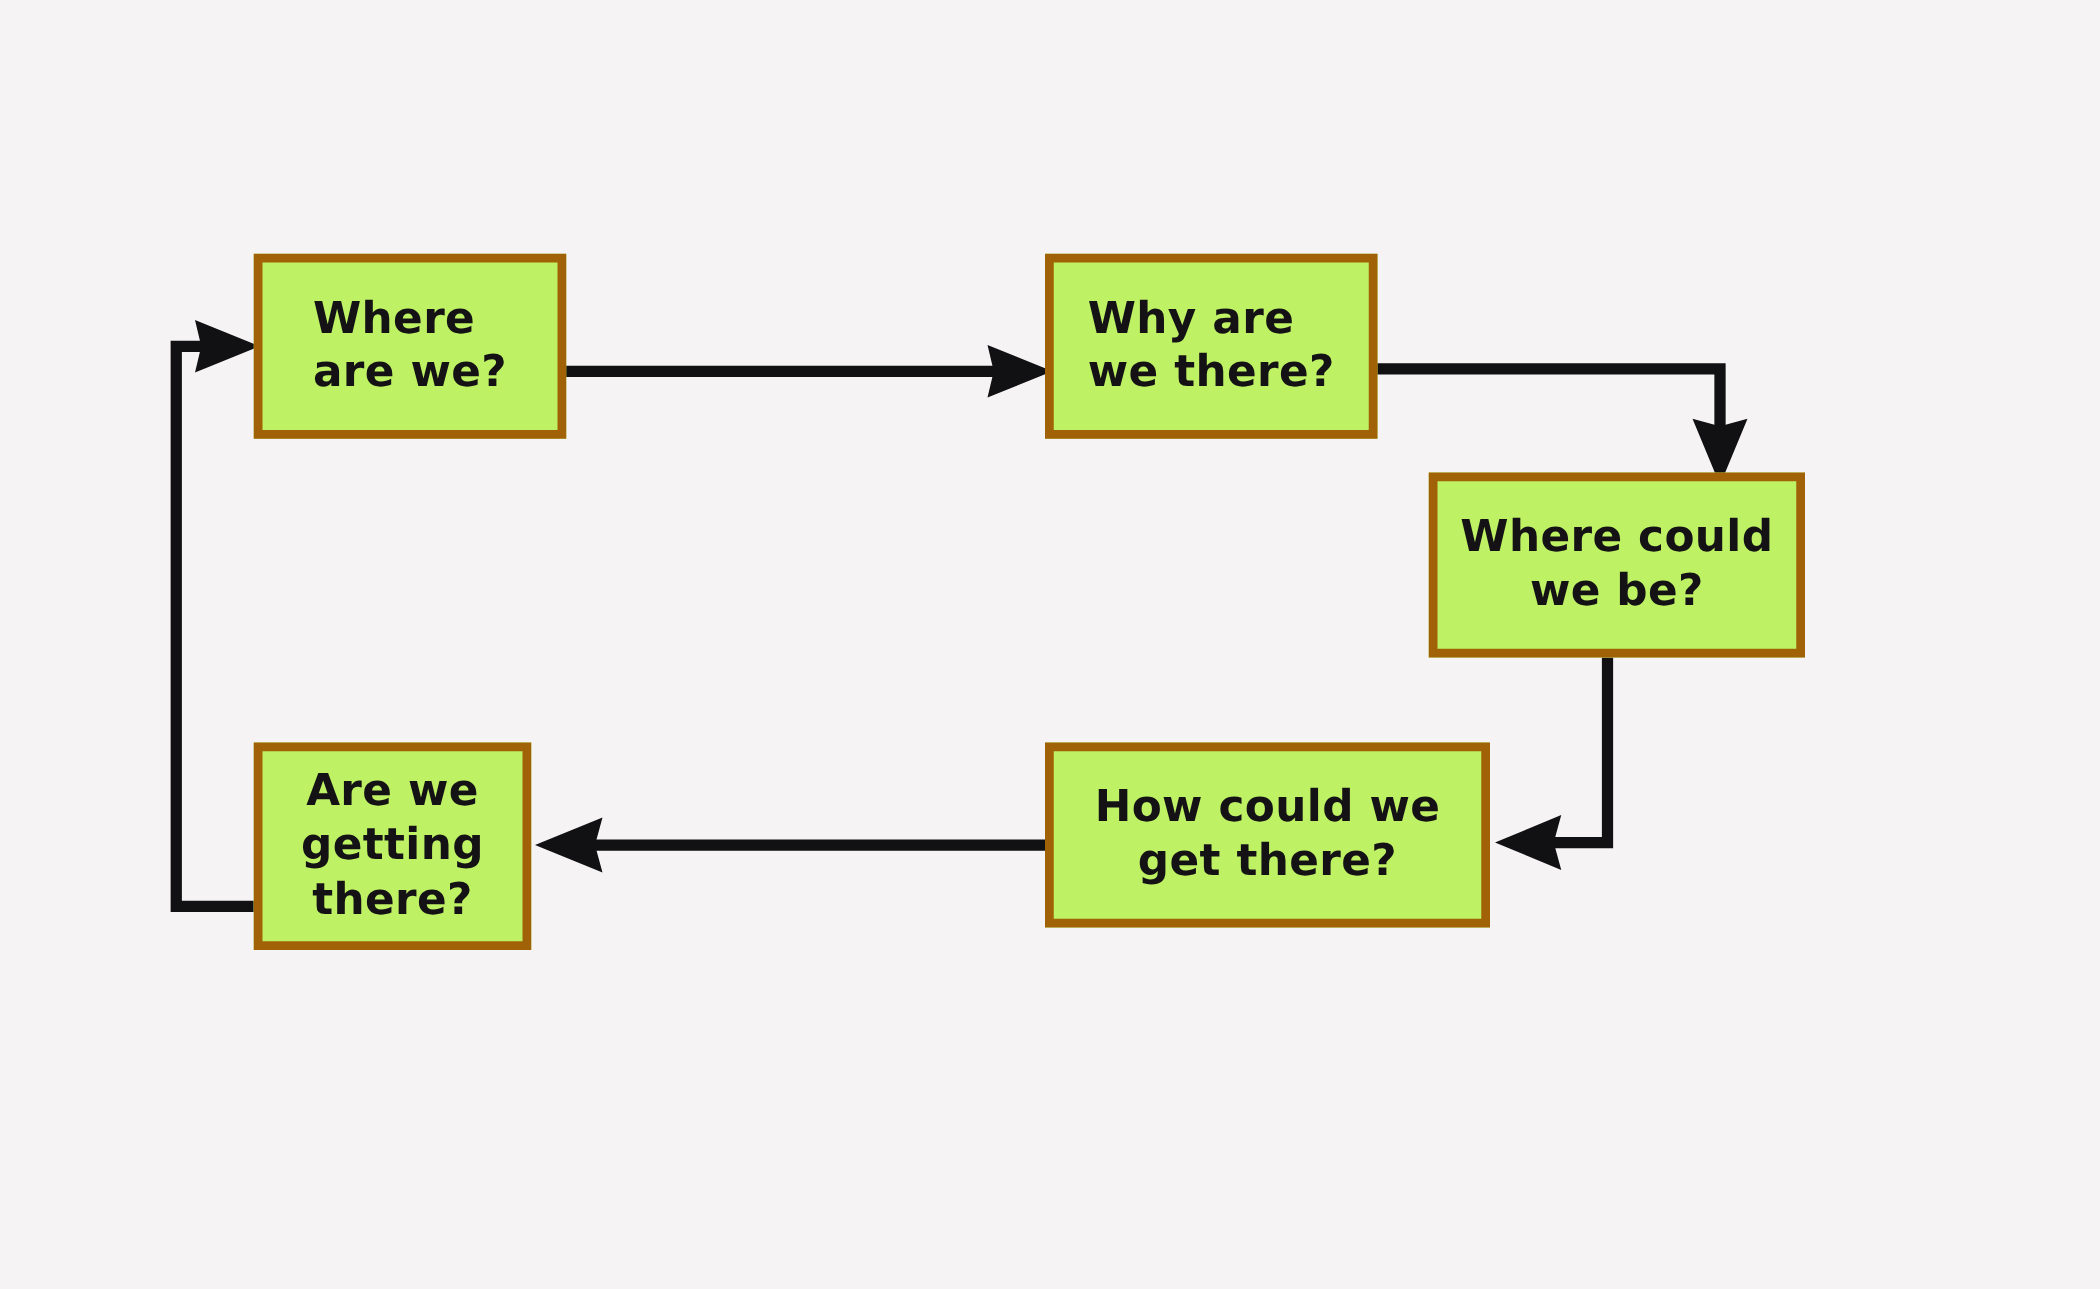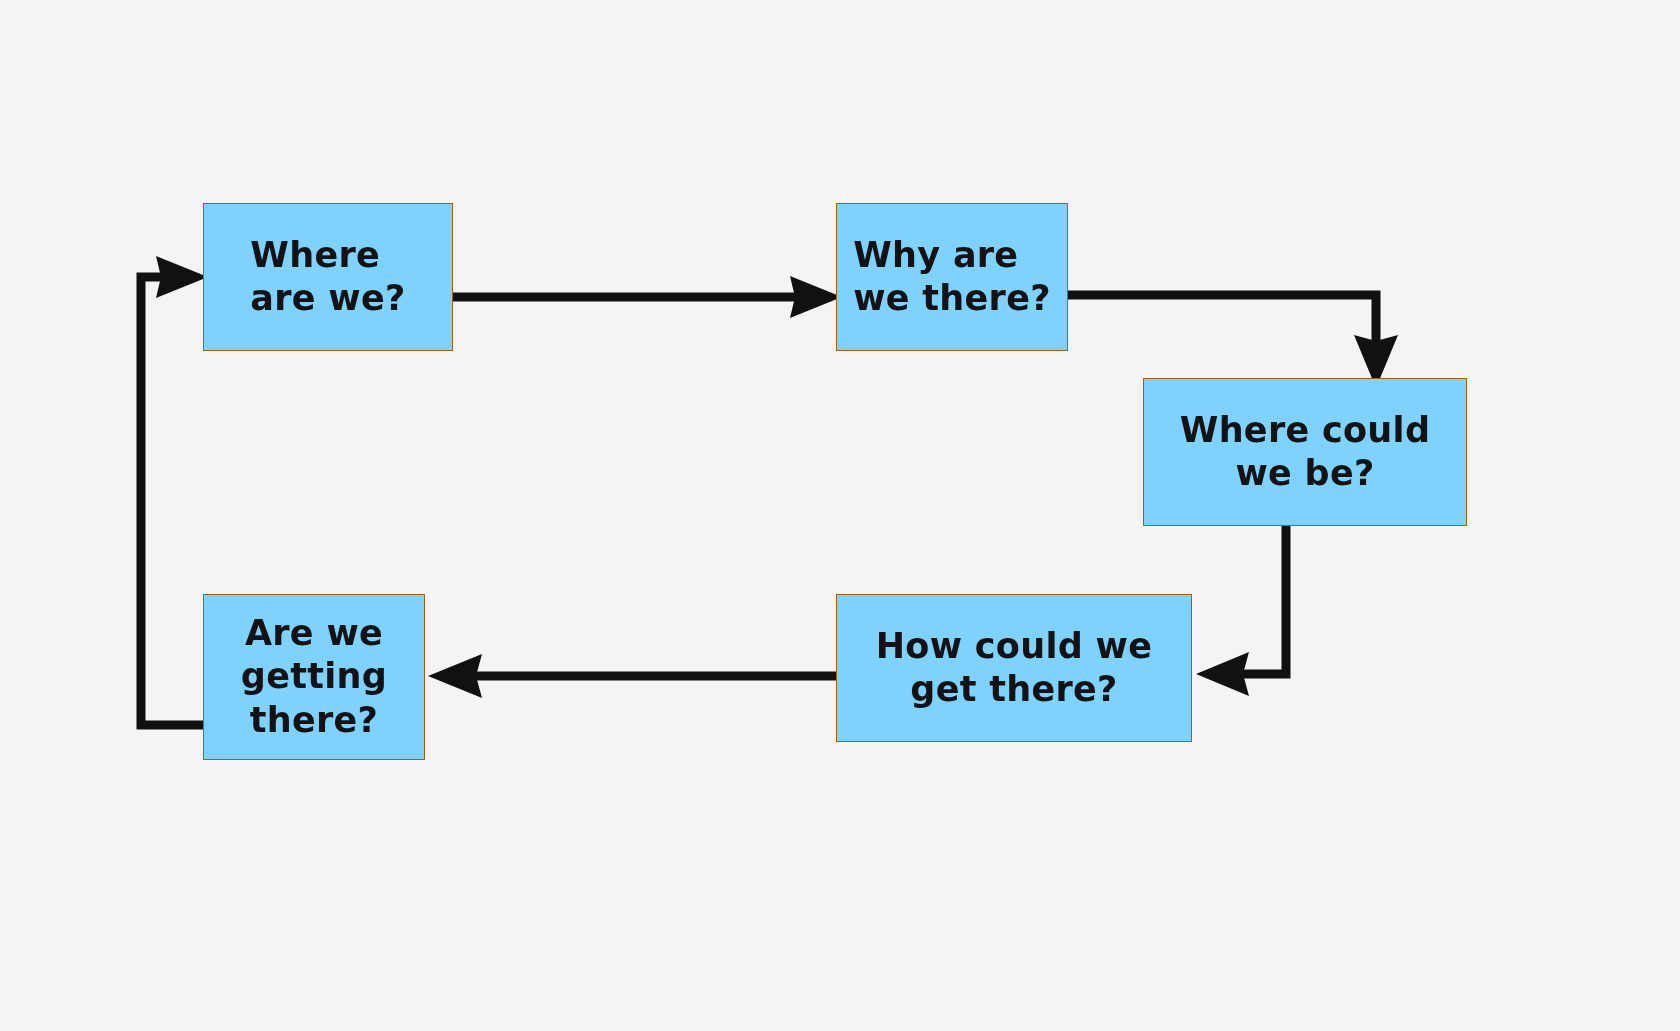--- a/index.html
+++ b/index.html
@@ -18,22 +18,22 @@
   #svg-layer {
     position: absolute;
     left: 0;
     top: 0;
     width: 1680px;
     height: 1031px;
   }
   .node {
     position: absolute;
     box-sizing: border-box;
-    background: #7dd3fc;
-    border: 1px solid #a16207;
+    background: #bef264;
+    border: 7px solid #a16207;
     display: flex;
     align-items: center;
     justify-content: center;
     z-index: 3;
   }
   .node-label {
     font-family: "DejaVu Sans", sans-serif;
     font-weight: bold;
     font-size: 35px;
     line-height: 1.24;
@@ -48,27 +48,27 @@
   }
   #node-where-are-we {
     left: 203px;
     top: 203px;
     width: 250px;
     height: 148px;
   }
   #node-why-are-we-there {
     left: 836px;
     top: 203px;
-    width: 232px;
+    width: 266px;
     height: 148px;
   }
   #node-where-could-we-be {
     left: 1143px;
     top: 378px;
-    width: 324px;
+    width: 301px;
     height: 148px;
   }
   #node-how-could-we-get-there {
     left: 836px;
     top: 594px;
     width: 356px;
     height: 148px;
   }
   #node-are-we-getting-there {
     left: 203px;

